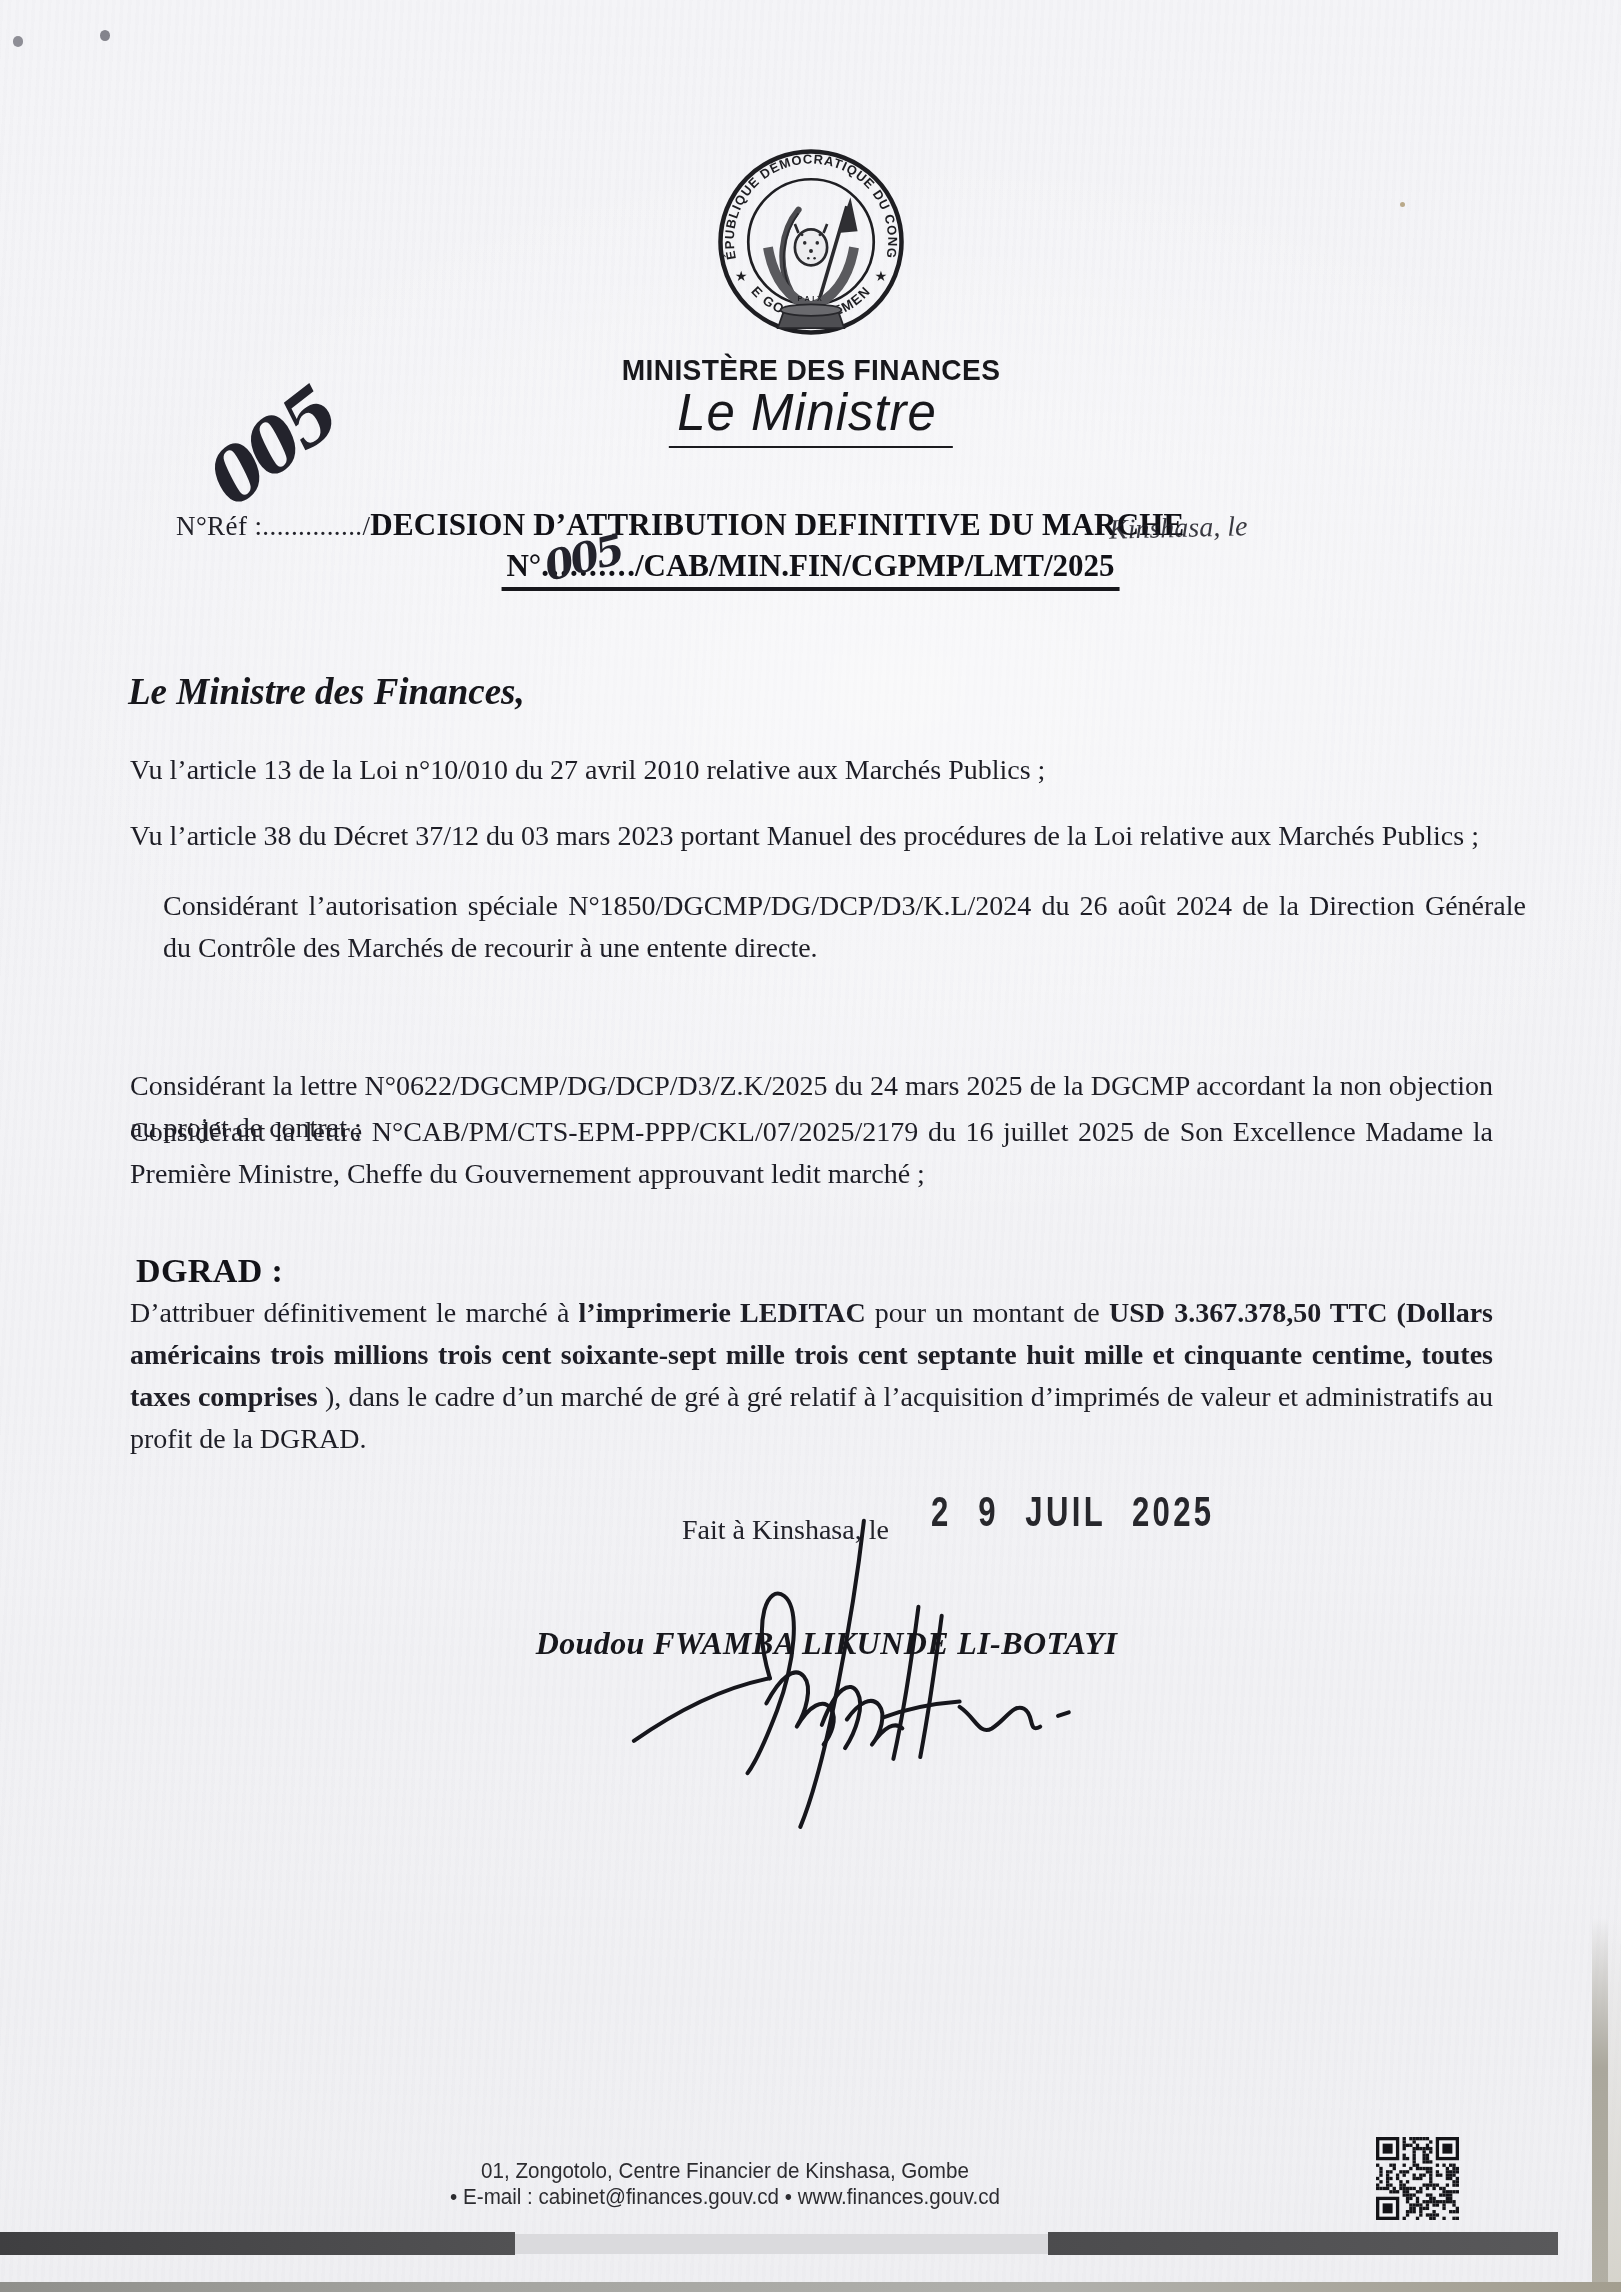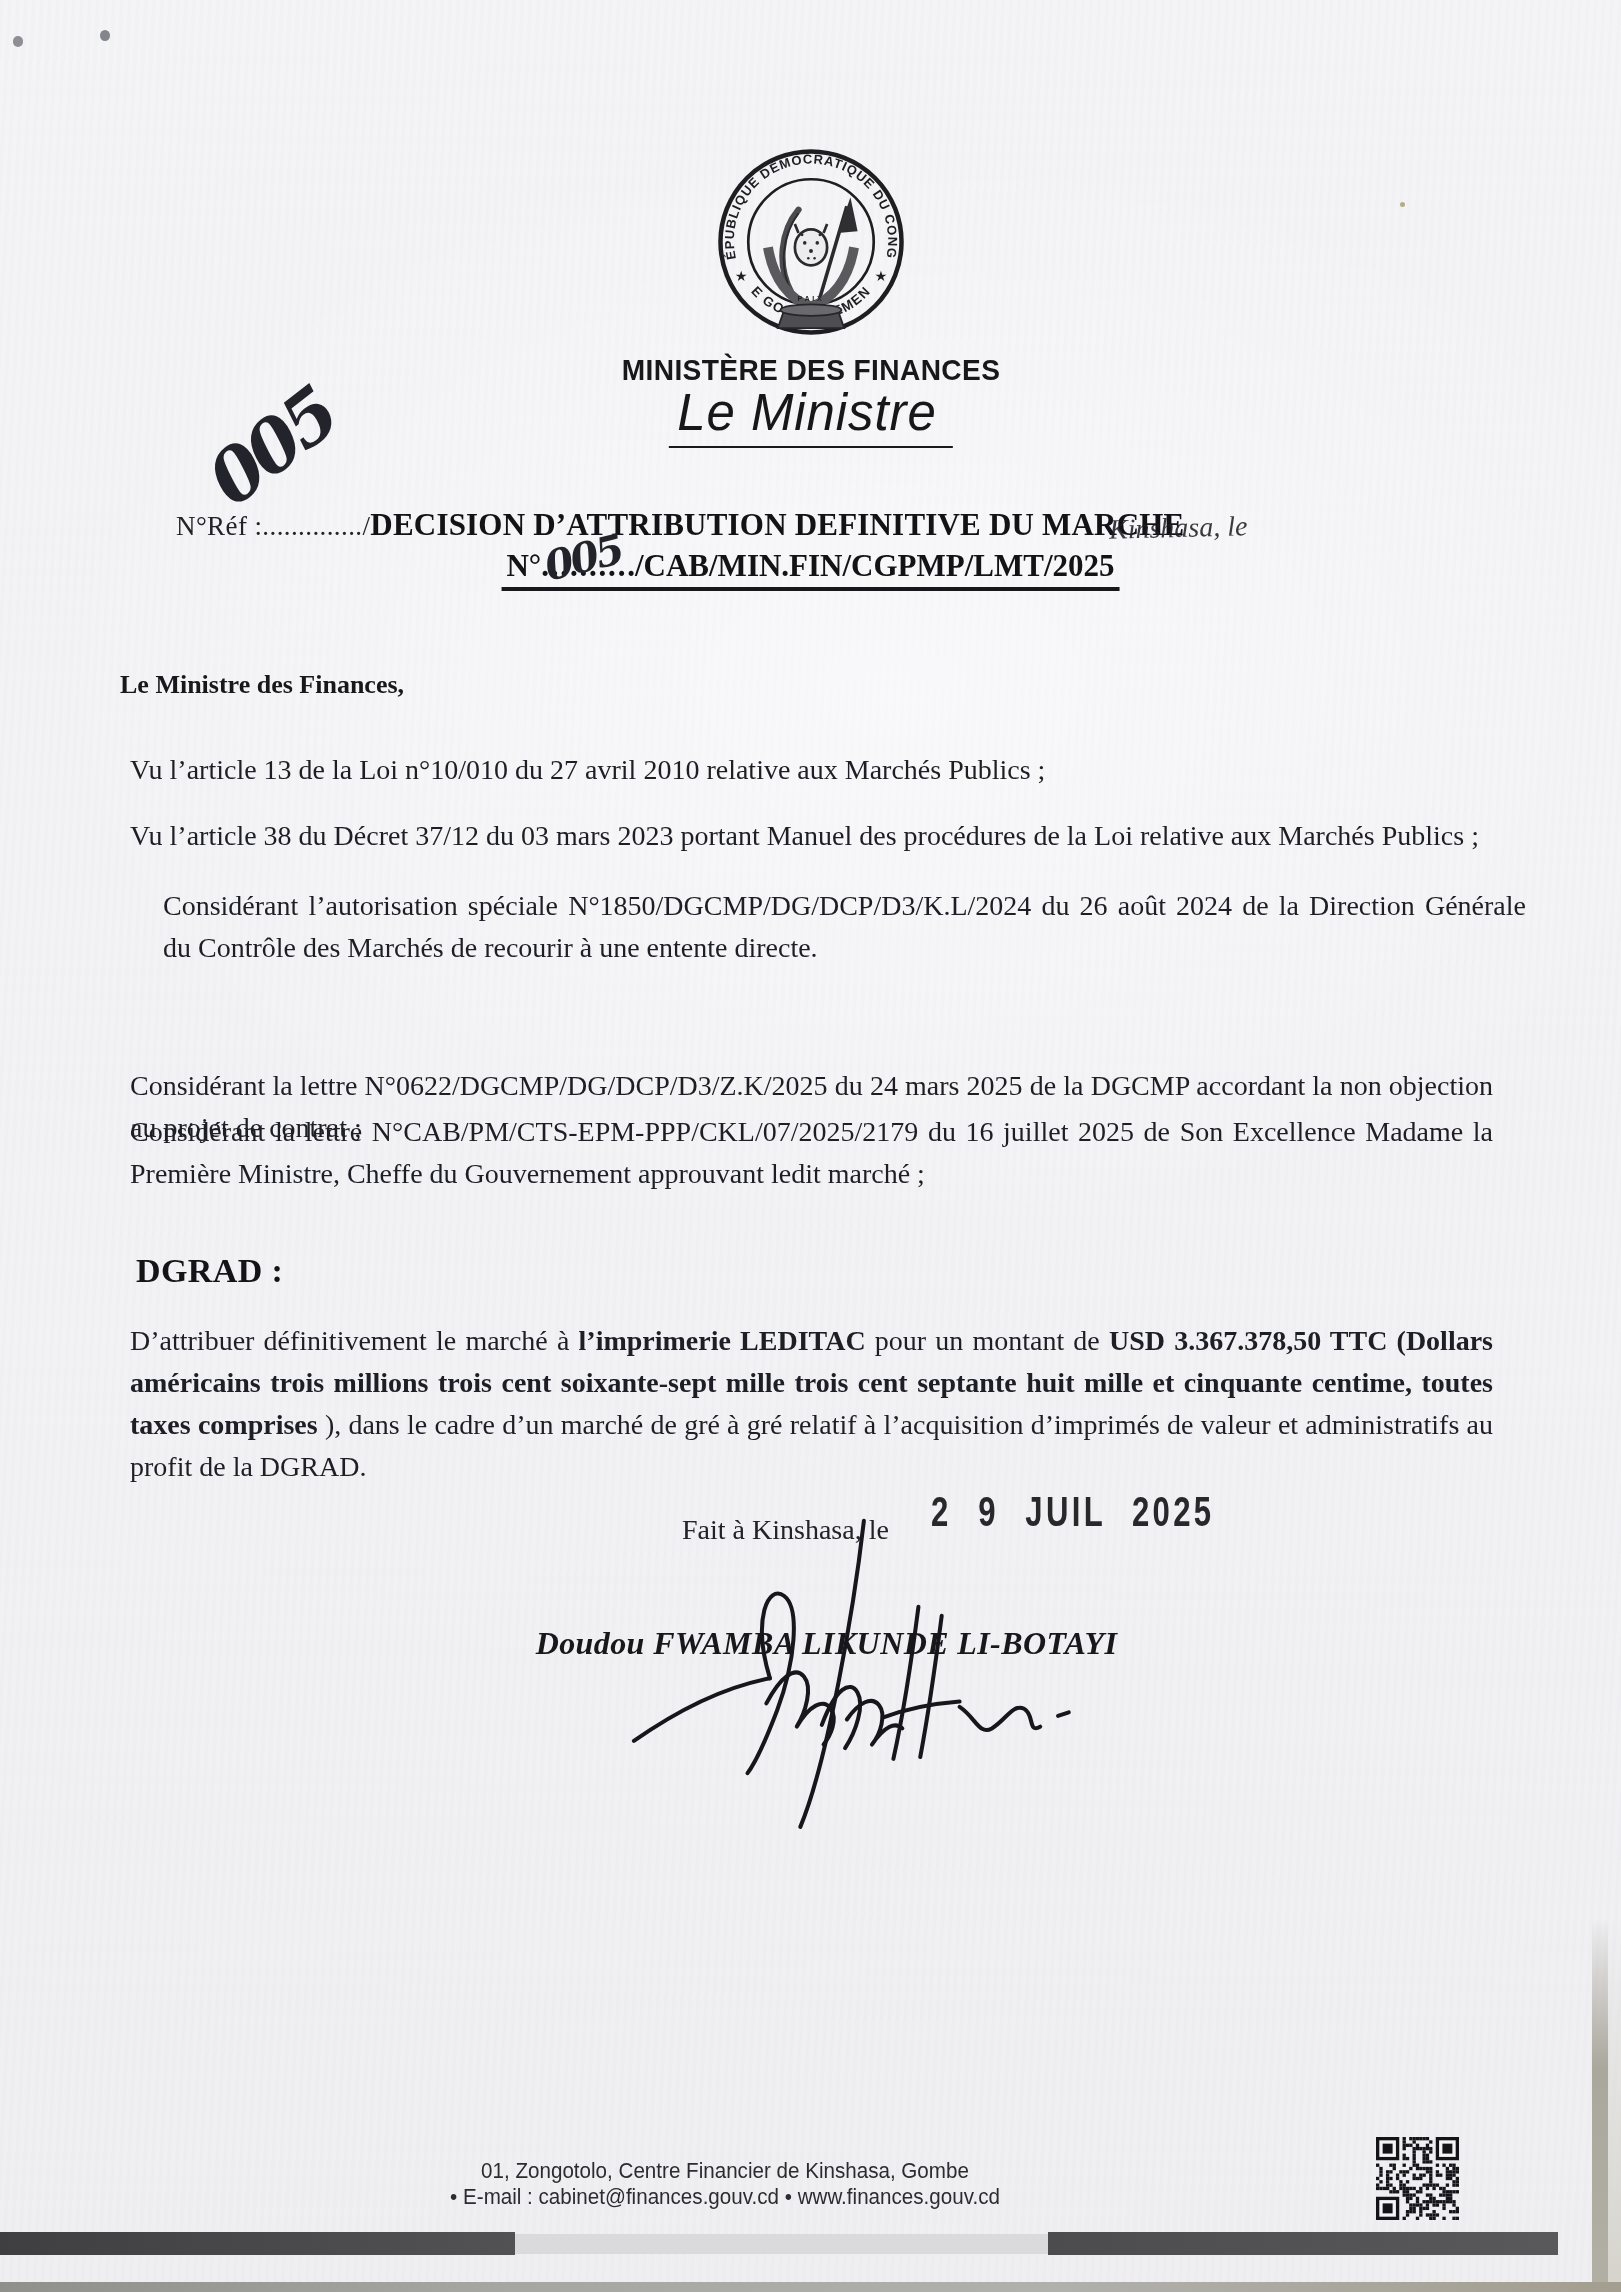--- a/index.html
+++ b/index.html
@@ -34,28 +34,28 @@
   .num-line{left:50%;top:548px;transform:translateX(-50%);white-space:nowrap;
     font-weight:700;font-size:31px;color:#121217;border-bottom:4.5px solid #17171c;
     padding:0 5.4px 2.7px 5.4px;}
   .num-line .dots{letter-spacing:1.8px;}
   .hw-b{position:absolute;left:43px;top:-14.3px;font-family:"DejaVu Serif",serif;
     font-style:italic;font-size:41px;font-weight:600;letter-spacing:-2.7px;
     color:#23232c;transform:rotate(-14deg);}
   
   .body-par{left:130px;width:1363px;text-align:justify;font-size:28px;
     line-height:42px;color:#1e1e26;margin:0;}
-  .salutation{left:120px;top:670px;font-weight:700;font-size:26px;color:#17171c;}
+  .salutation{left:128px;top:670px;font-weight:700;font-size:37px;color:#17171c;font-style:italic;}
   .p-vu1{top:749px;}
   .p-vu2{top:815px;}
   .p-c1{top:885px;margin-left:33px;}
   .p-c2{top:1037px;margin-top:28px;}
   .p-c3{top:1111px;}
   .decide{left:136px;top:1252px;font-weight:700;font-size:34px;letter-spacing:0.4px;color:#131318;}
-  .p-decision{top:1320px;}
+  .p-decision{top:1292px;}
   
   .fait{left:682px;top:1514px;font-size:28px;color:#22222a;white-space:nowrap;}
   .stamp{left:931px;top:1488px;font-family:"Liberation Sans",sans-serif;font-weight:700;
     font-size:42px;color:#27272c;transform:scaleX(.74);transform-origin:left top;
     letter-spacing:4.5px;word-spacing:19.7px;white-space:nowrap;}
   .signatory{left:50%;top:1625px;transform:translateX(-50%);margin-left:16px;
     font-weight:700;font-style:italic;font-size:32px;letter-spacing:0.4px;
     color:#17171c;white-space:nowrap;}
   .sig{left:616px;top:1501px;width:519px;height:394px;}
   

